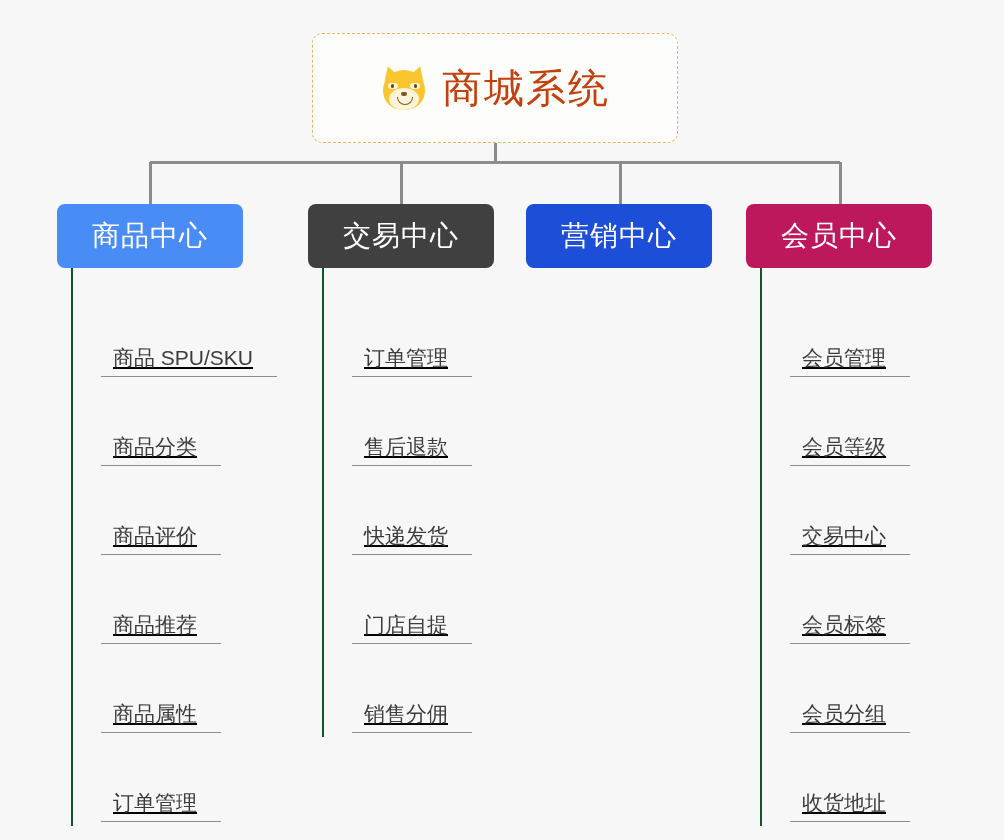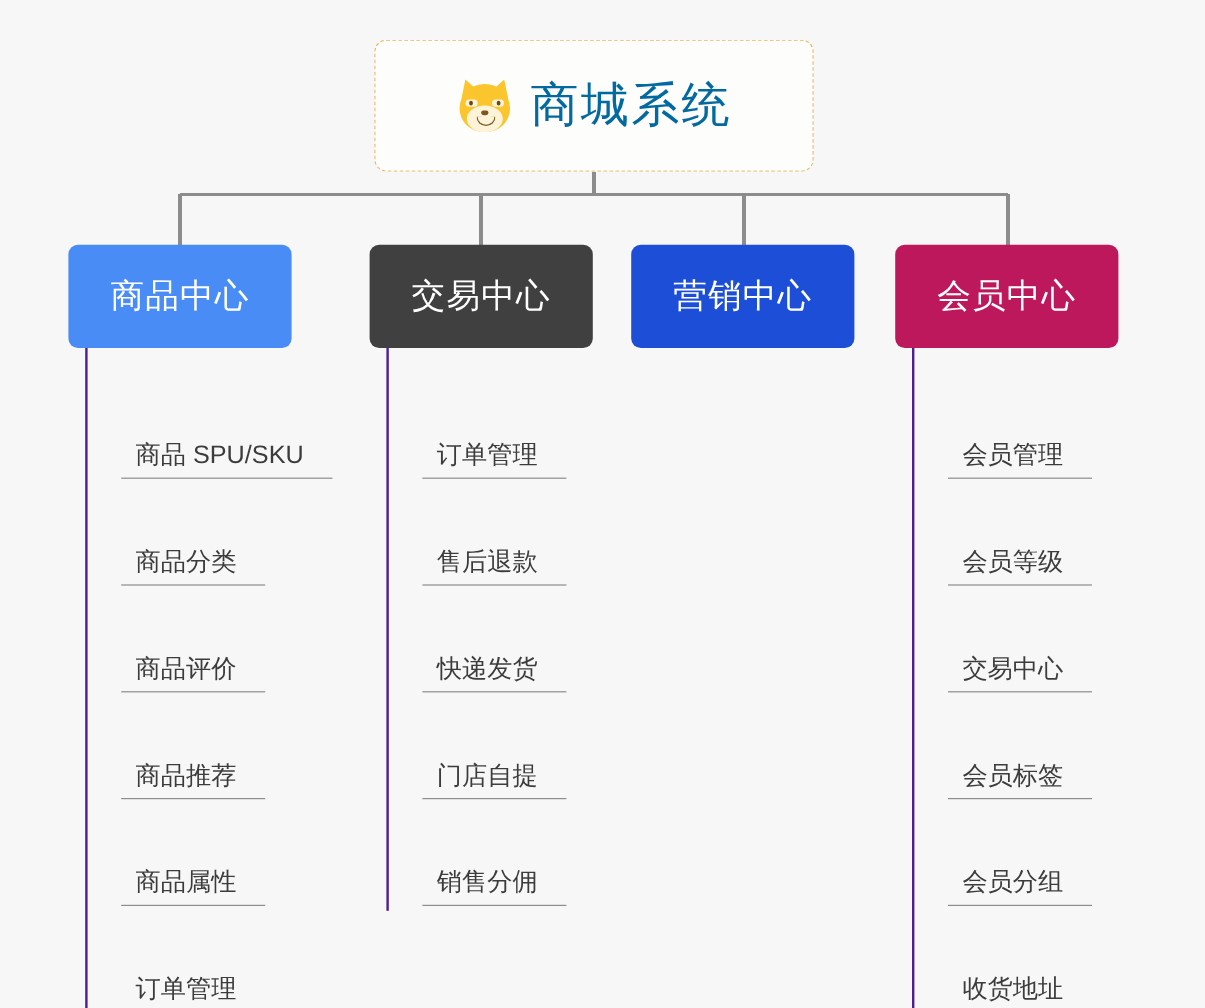--- a/index.html
+++ b/index.html
@@ -40,21 +40,21 @@
   }
   .root-icon {
     width: 48px;
     height: 48px;
     position: relative;
     flex: 0 0 auto;
   }
   .root-title {
     font-size: 40px;
     line-height: 1;
-    color: #0369a1;
+    color: #c2410c;
     letter-spacing: 2px;
     white-space: nowrap;
   }
 
   
   .shiba { position:absolute; inset:0; }
   .shiba .ear {
     position: absolute;
     top: 2px;
     width: 0; height: 0;
@@ -126,42 +126,43 @@
     position: absolute;
     top: 204px;
     width: 186px;
   }
   .col-0 { left: 57px; }
   .col-1 { left: 308px; }
   .col-2 { left: 526px; }
   .col-3 { left: 746px; }
 
   .cat-box {
-    height: 86px;
+    height: 64px;
     border-radius: 8px;
     display: flex;
     align-items: center;
     justify-content: center;
     color: #ffffff;
     font-size: 28px;
     letter-spacing: 1px;
     white-space: nowrap;
   }
   .col-0 .cat-box { width: 186px; }
   .col-1 .cat-box { width: 186px; }
   .col-2 .cat-box { width: 186px; }
   .col-3 .cat-box { width: 186px; }
 
   
   .items {
     position: relative;
     margin-top: 0;
     padding-top: 24px;
     margin-left: 14px;
-    border-left: 2px solid #4c1d95;
+    border-left: 2px solid #14532d;
+    text-decoration: underline;
   }
   .item {
     position: relative;
     height: 89px;
     box-sizing: border-box;
     display: flex;
     align-items: flex-end;
     padding-left: 40px;
     padding-bottom: 4px;
   }

